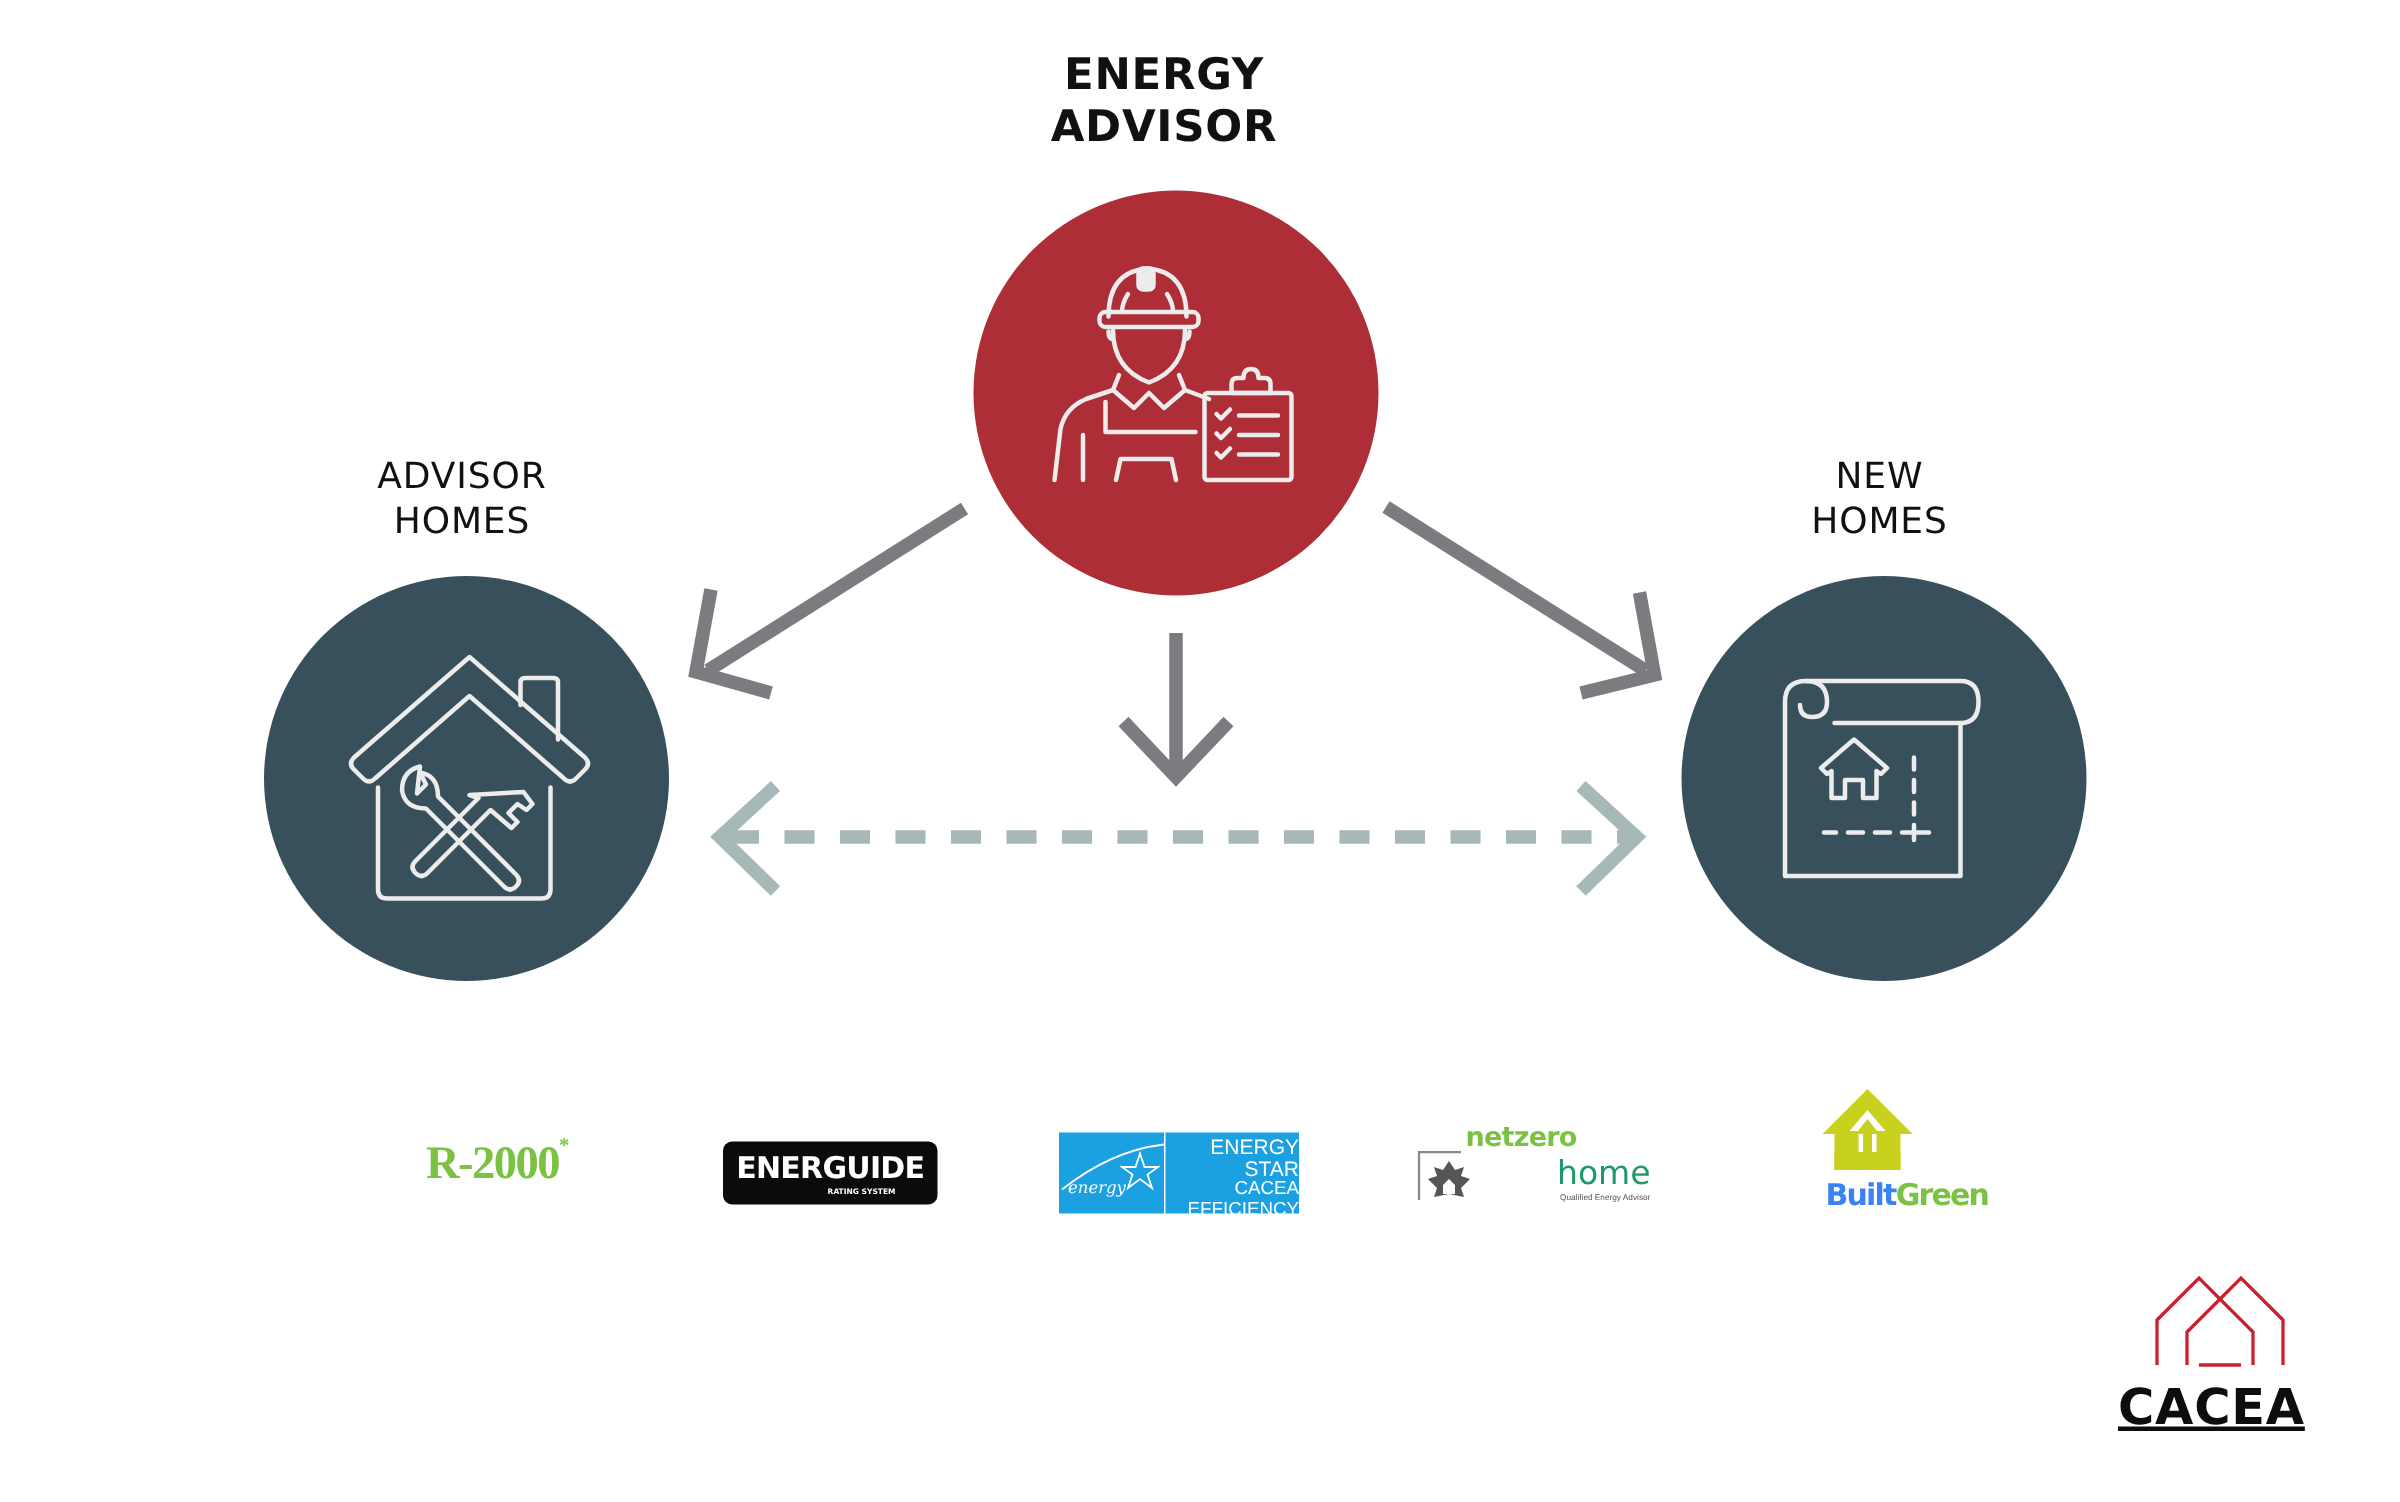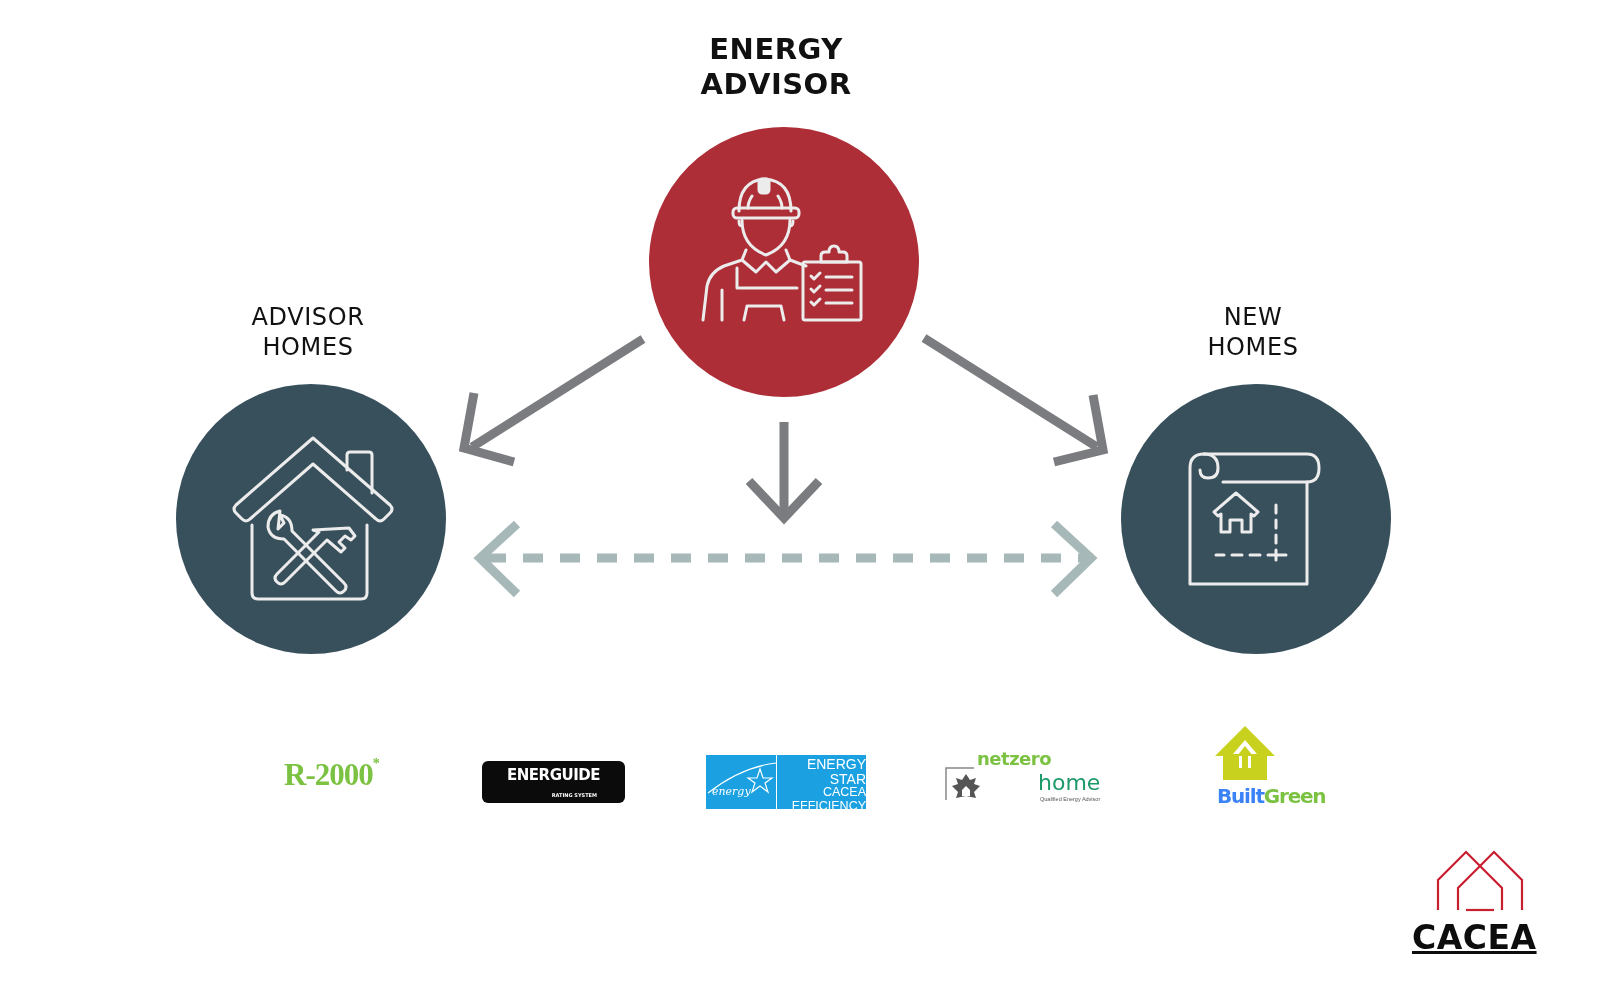--- a/index.html
+++ b/index.html
@@ -4,21 +4,21 @@
 <style>
   html, body { margin: 0; padding: 0; background: #ffffff; }
   body { width: 1600px; height: 1001px; position: relative; overflow: hidden; font-family: "Liberation Sans", sans-serif; }
   .abs { position: absolute; }
   .title { text-align: center; color: #111; font-family: "DejaVu Sans", sans-serif; line-height: 1.22; }
   .title-main { font-weight: bold; font-size: 29px; letter-spacing: 0.5px; }
   .title-side { font-size: 24px; letter-spacing: 0.6px; line-height: 1.25; }
   .logo-r2000 { font-family: "Liberation Serif", serif; font-weight: bold; font-size: 31px; color: #7cc242; letter-spacing: -1px; }
   .logo-r2000 sup { font-size: 14px; position: relative; top: -6px; }
   .energuide { background: #0b0b0b; color: #fff; border-radius: 6px; text-align: center; }
-  .energuide .eg-main { font-family: "DejaVu Sans", sans-serif; font-weight: bold; font-size: 15px; letter-spacing: -0.5px; padding-top: 5px; display:block; }
+  .energuide .eg-main { font-family: "DejaVu Sans", sans-serif; font-weight: bold; font-size: 20px; letter-spacing: -0.5px; padding-top: 5px; display:block; }
   .energuide .eg-sub { font-family: "DejaVu Sans", sans-serif; font-size: 5px; font-weight: bold; position:absolute; right: 28px; bottom: 5px; }
   .estar { background: #1ba1e2; display: flex; }
   .estar .es-left { width: 70px; height: 100%; border-right: 1.5px solid #fff; position: relative; }
   .estar .es-right { color: #fff; font-family: "Liberation Sans", sans-serif; font-size: 12.5px; line-height: 1.05; padding: 2px 0 17px 4px; text-align: right; }
   .estar .es-right div:first-child { font-size: 14px; }
   .netzero .nz-top { font-family: "DejaVu Sans", sans-serif; font-weight: bold; color: #7cc242; font-size: 18px; letter-spacing: -0.5px; position:absolute; left: 33px; top: -4px; }
   .netzero .nz-home { font-family: "DejaVu Sans", sans-serif; color: #1e9a6a; font-size: 22px; position:absolute; left: 94px; top: 18px; text-align: right; }
   .netzero .nz-sub { font-size: 5.5px; color: #555; position:absolute; left: 96px; top: 44px; white-space: nowrap; }
   .builtgreen .bg-text { font-family: "DejaVu Sans", sans-serif; font-weight: bold; font-size: 20px; letter-spacing: -1.2px; position:absolute; left: 0; top: 60px; white-space: nowrap; }
   .builtgreen .bg-built { color: #3b82f6; margin-left: 24px; }

